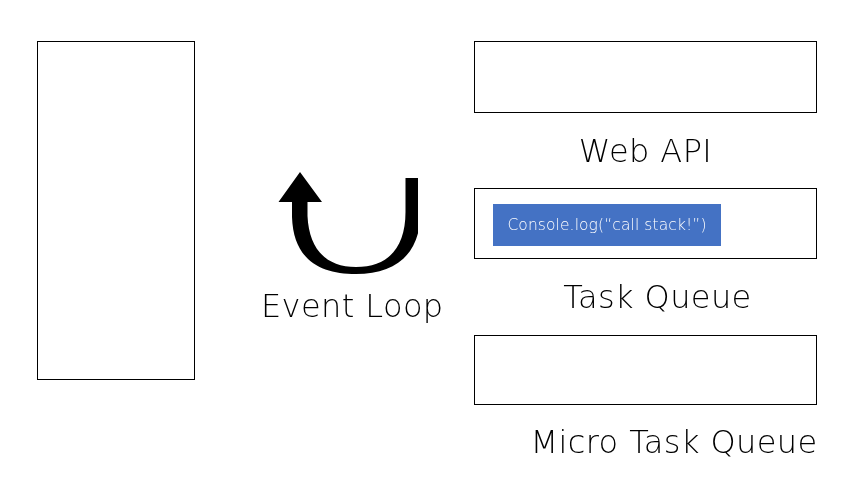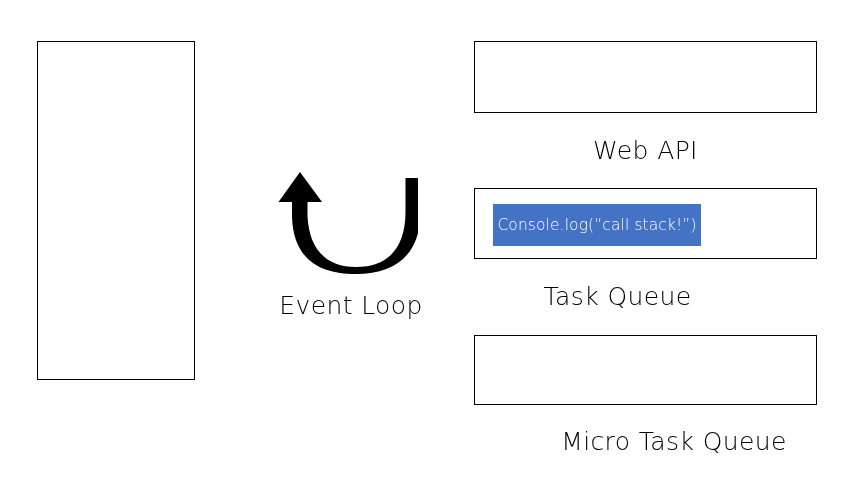--- a/index.html
+++ b/index.html
@@ -26,48 +26,48 @@
     border: 1.6px solid #000000;
   }
 
   
   .caption {
     position: absolute;
     text-align: center;
     color: #000000;
     font-family: "DejaVu Sans", sans-serif;
     font-weight: 300;
-    font-size: 25px;
+    font-size: 32px;
     line-height: 30px;
     letter-spacing: 0.4px;
     white-space: nowrap;
   }
 
   
   #call-stack-box   { left: 37px;  top: 41px;  width: 158px; height: 339px; }
   #call-stack-label { left: 0px;   top: 403px; width: 232px; }
 
   
   #web-api-box      { left: 474px; top: 41px;  width: 343px; height: 72px; }
   #web-api-label    { left: 474px; top: 136px; width: 343px; }
 
   
   #task-queue-box   { left: 474px; top: 188px; width: 343px; height: 71px; }
-  #task-queue-label { left: 446px; top: 282px; width: 343px; }
+  #task-queue-label { left: 486px; top: 282px; width: 343px; }
 
   
   #micro-task-queue-box   { left: 474px; top: 335px; width: 343px; height: 70px; }
   #micro-task-queue-label { left: 474px; top: 427px; width: 400px; }
 
   
   #task-chip {
     position: absolute;
     left: 493px;
     top: 204px;
-    width: 208px;
+    width: 228px;
     height: 42px;
     background: #4472c4;
     display: flex;
     align-items: center;
     justify-content: center;
     box-sizing: border-box;
     padding: 6px 8px;
   }
   #task-chip-label {
     color: #ffffff;

